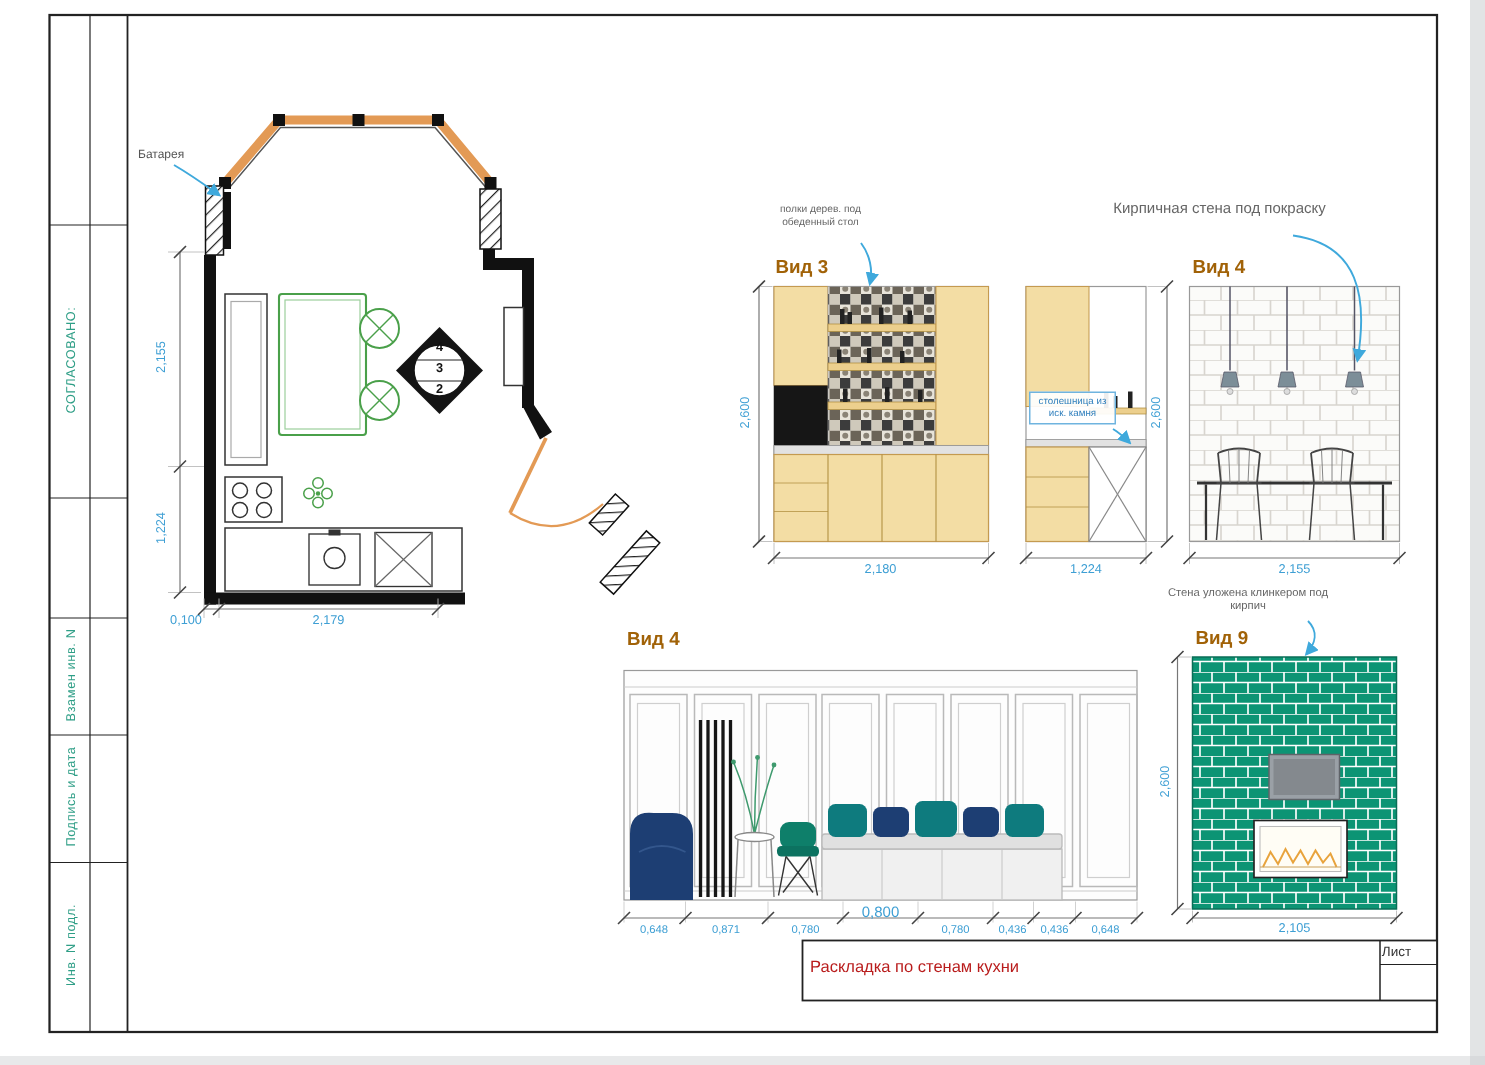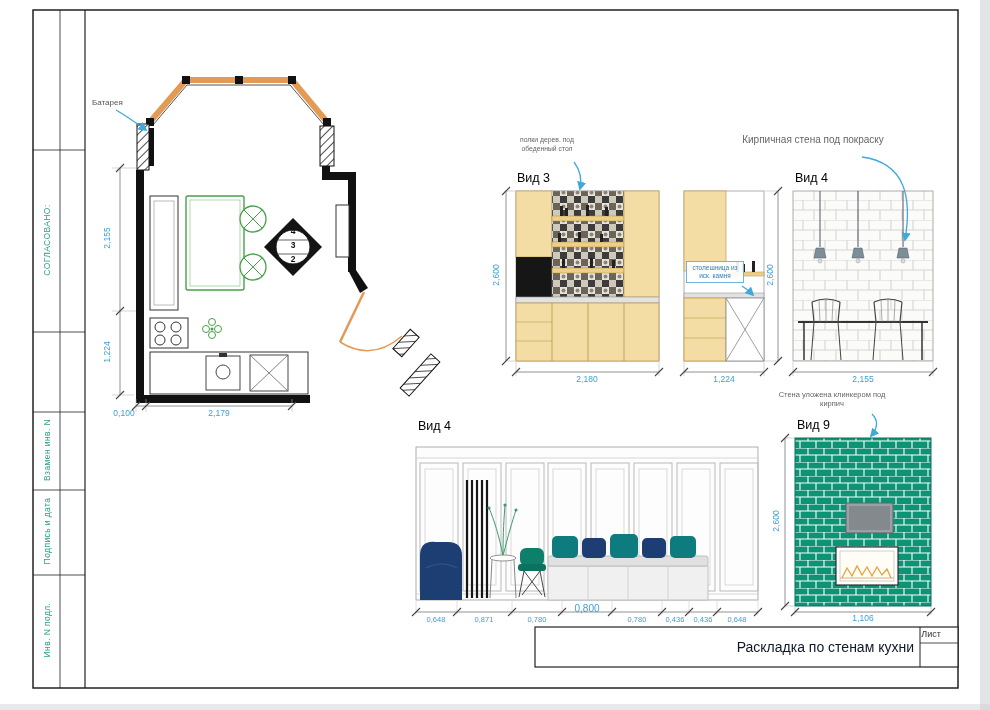--- a/index.html
+++ b/index.html
@@ -5,26 +5,26 @@
   *{margin:0;padding:0;box-sizing:border-box}
   html,body{background:#fff}
   .sheet{position:relative;width:990px;height:710px;background:#fff;overflow:hidden;
          font-family:"Liberation Sans",sans-serif}
   .art{position:absolute;left:0;top:0;display:block}
   .t{position:absolute;font-family:"Liberation Sans",sans-serif;color:#222;
      font-size:9px;white-space:nowrap}
   .rot{transform:rotate(-90deg);transform-origin:center;text-align:center}
   .dim{color:#3e9fd4;font-size:8.5px;text-align:center}
   .stamp{color:#2e9e86;font-size:8.5px;letter-spacing:.4px;text-align:center}
-  .vtitle{font-size:12.5px;font-weight:normal;color:#000000}
+  .vtitle{font-size:12.5px;font-weight:bold;color:#a16207}
   .note{color:#666;font-size:6.8px;text-align:center;white-space:normal;line-height:8.5px}
   .noteblue{color:#2f7fbd;font-size:6.5px;text-align:center;white-space:normal;line-height:8px;
             border:1px solid #6fb4df;background:rgba(255,255,255,.92);padding:2px 1px}
   .num{width:12px;text-align:center;font-size:8.5px;font-weight:bold;color:#111}
-  .bartitle{font-size:14px;text-align:right;color:#0f172a}
+  .bartitle{font-size:11px;text-align:left;color:#b91c1c}
   .sheetlbl{font-size:9px;text-align:center;color:#333}
   .edge{position:absolute;background:#cbced0}
 </style>
 </head>
 <body>
 
 <div class="sheet">
 
 <svg class="art" width="990" height="710" viewBox="0 0 990 710">
   <defs>
@@ -470,18 +470,18 @@
 <div class="t dim" style="left:524px;top:615px;width:26px;font-size:7.5px">0,780</div>
 <div class="t dim" style="left:574px;top:603px;width:26px;font-size:10px">0,800</div>
 <div class="t dim" style="left:624px;top:615px;width:26px;font-size:7.5px">0,780</div>
 <div class="t dim" style="left:662px;top:615px;width:26px;font-size:7.5px">0,436</div>
 <div class="t dim" style="left:690px;top:615px;width:26px;font-size:7.5px">0,436</div>
 <div class="t dim" style="left:724px;top:615px;width:26px;font-size:7.5px">0,648</div>
 
 <div class="t vtitle" style="left:797px;top:418px">Вид 9</div>
 <div class="t note" style="left:772px;top:390px;width:120px;font-size:7.5px;line-height:9px">Стена уложена клинкером под кирпич</div>
 <div class="t dim rot" style="left:751px;top:516px;width:50px">2,600</div>
-<div class="t dim" style="left:843px;top:613px;width:40px">1,106</div>
+<div class="t dim" style="left:843px;top:613px;width:40px">2,105</div>
 
 <div class="edge" style="right:0;top:0;width:10px;height:710px;opacity:.55"></div>
 <div class="edge" style="left:0;bottom:0;width:990px;height:6px;opacity:.45"></div>
 
 </div>
 
 </body></html>

